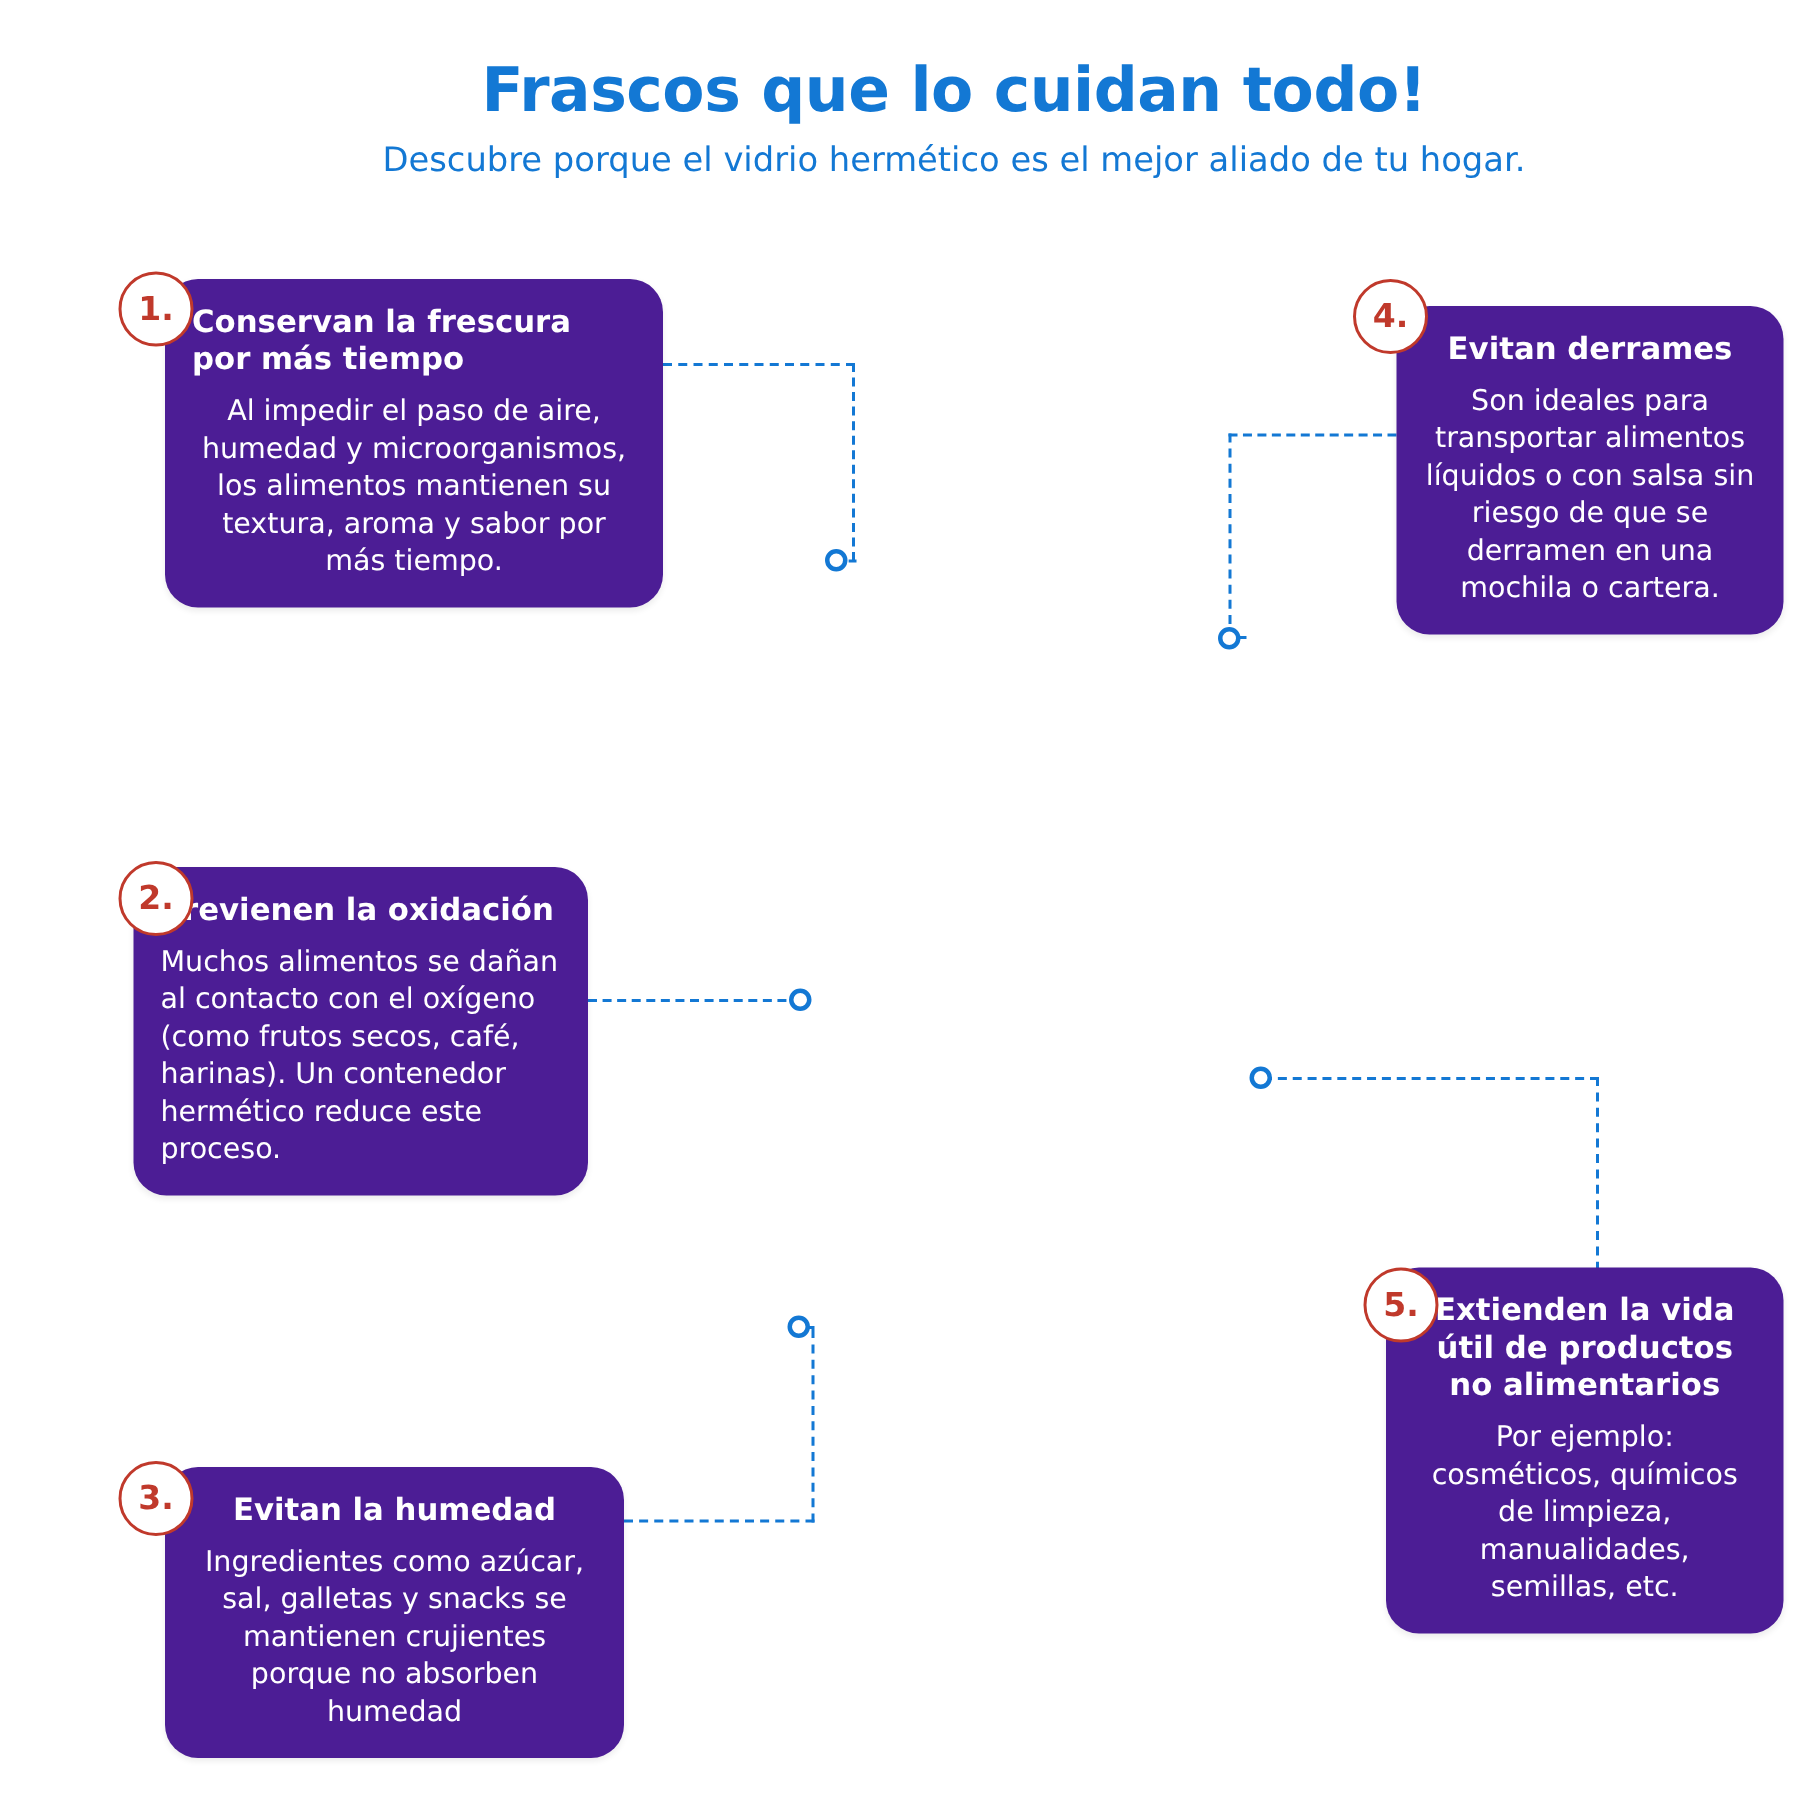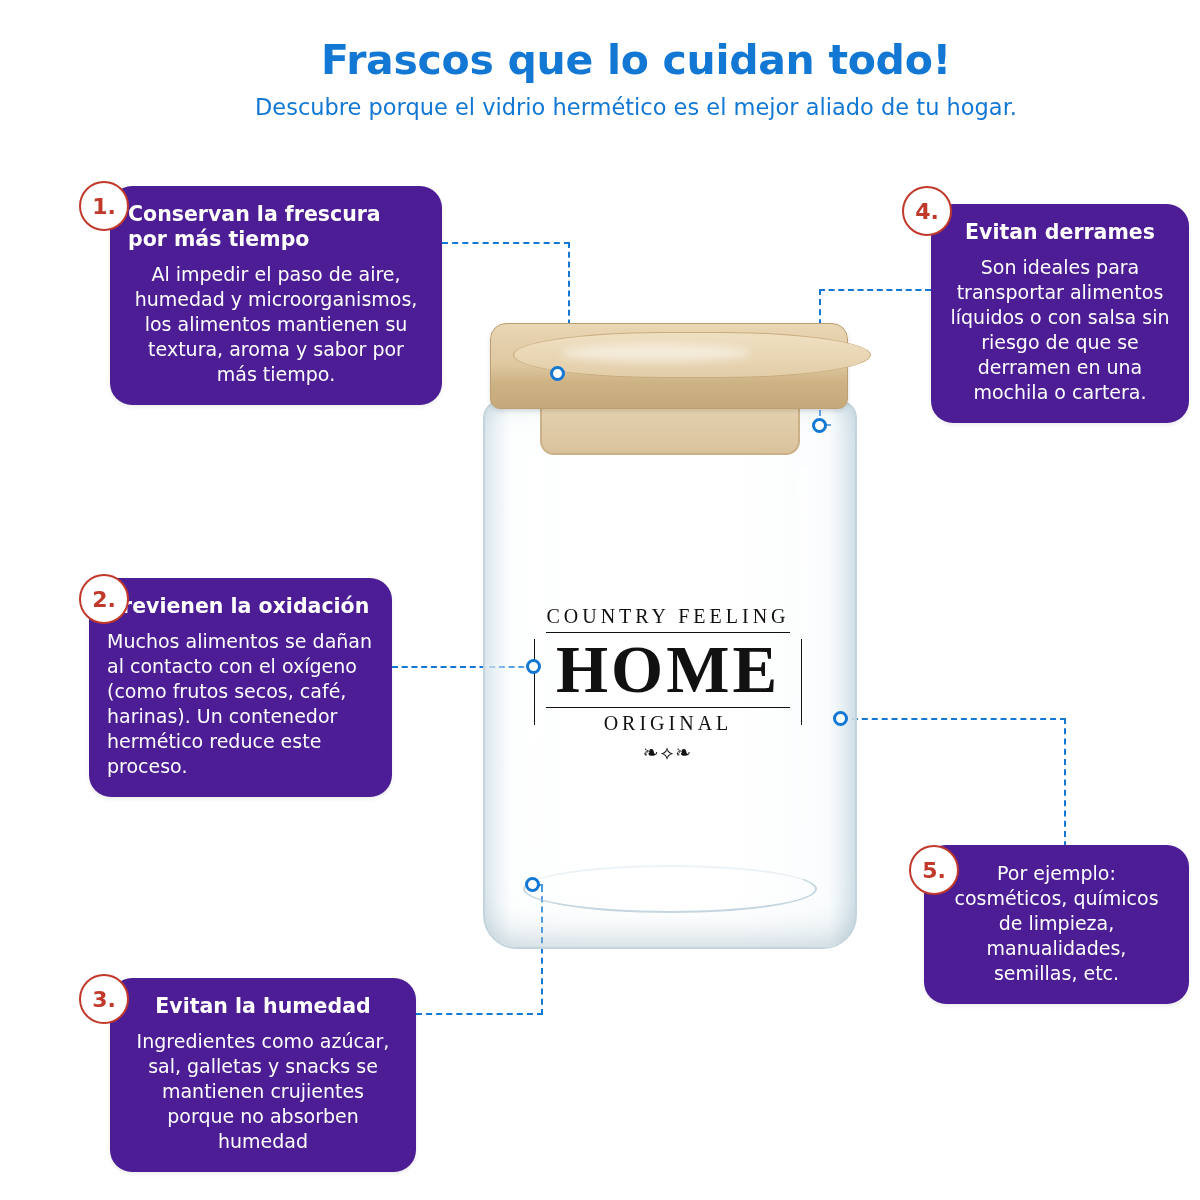--- a/index.html
+++ b/index.html
@@ -159,41 +159,20 @@
   <div class="dash h" style="left:783px;top:289px;width:112px;"></div>
   <div class="dash v" style="left:783px;top:289px;height:137px;"></div>
   <div class="dash h" style="left:783px;top:424px;width:12px;"></div>
   <div class="dot" style="left:776px;top:418px;"></div>
 
   <div class="dash h" style="left:806px;top:718px;width:224px;"></div>
   <div class="dash v" style="left:1028px;top:718px;height:160px;"></div>
   <div class="dash h" style="left:955px;top:876px;width:75px;"></div>
   <div class="dot" style="left:797px;top:711px;"></div>
 
-  <div class="jar">
-    <div class="glass"></div>
-    <div class="shine1"></div>
-    <div class="shine2"></div>
-    <div class="gasket"></div>
-    <div class="lid">
-      <div class="lid-top"></div>
-      <div class="lid-glow"></div>
-    </div>
-
-    <div class="label">
-      <div class="side-l"></div>
-      <div class="side-r"></div>
-      <div class="country">COUNTRY  FEELING</div>
-      <div class="rule"></div>
-      <div class="home">HOME</div>
-      <div class="rule"></div>
-      <div class="original">ORIGINAL</div>
-      <div class="flourish">❧⟡❧</div>
-    </div>
-  </div>
 
   <div class="card left" style="left:74px;top:186px;width:332px;">
     <div class="head">Conservan la frescura por más tiempo</div>
     <div class="body" style="text-align:center;">Al impedir el paso de aire, humedad y microorganismos, los alimentos mantienen su textura, aroma y sabor por más tiempo.</div>
   </div>
   <div class="num" style="left:43px;top:181px;">1.</div>
 
   <div class="card left" style="left:53px;top:578px;width:303px;">
     <div class="head">Previenen la oxidación</div>
     <div class="body" style="">Muchos alimentos se dañan al contacto con el oxígeno (como frutos secos, café, harinas). Un contenedor hermético reduce este proceso.</div>
@@ -206,17 +185,18 @@
   </div>
   <div class="num" style="left:43px;top:974px;">3.</div>
 
   <div class="card center" style="left:895px;top:204px;width:258px;">
     <div class="head">Evitan derrames</div>
     <div class="body">Son ideales para transportar alimentos líquidos o con salsa sin riesgo de que se derramen en una mochila o cartera.</div>
   </div>
   <div class="num" style="left:866px;top:186px;">4.</div>
 
   <div class="card center" style="left:888px;top:845px;width:265px;">
+    <div class="head">Extienden la vida útil de productos no alimentarios</div>
     <div class="body">Por ejemplo: cosméticos, químicos de limpieza, manualidades, semillas, etc.</div>
   </div>
   <div class="num" style="left:873px;top:845px;">5.</div>
 
 </div>
 
 </body></html>

